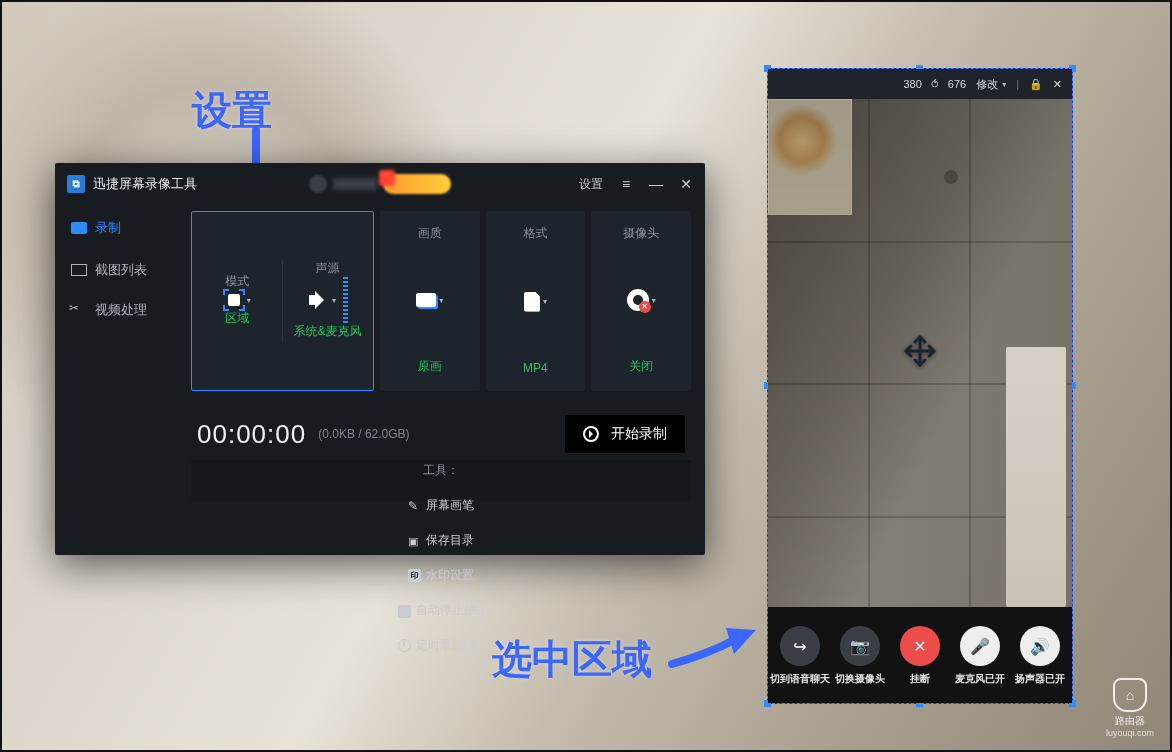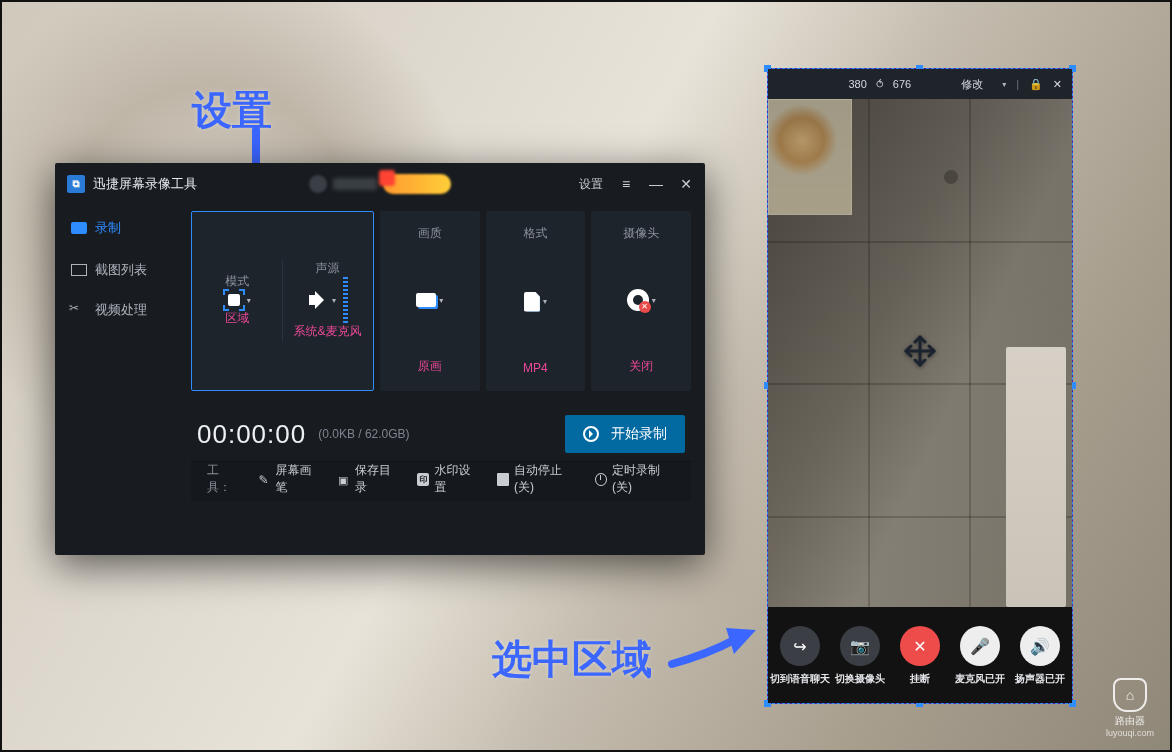--- a/index.html
+++ b/index.html
@@ -54,21 +54,21 @@
   .crop-ico{ border:1.5px solid #aeb3bc; width:14px;height:14px; position:relative;}
   .crop-ico::before,.crop-ico::after{content:"";position:absolute;background:#aeb3bc;}
   .wand-ico{ width:14px;height:14px; position:relative;}
   .wand-ico::before{content:"✂"; color:#aeb3bc; font-size:12px; position:absolute; left:-2px; top:-3px;}
 
   .main { flex:1; display:flex; flex-direction:column; padding:6px 14px 0 6px; }
   .tiles-row { display:flex; gap:6px; }
   .tile { flex:1; background:#1e242b; border-radius:2px; height:180px; display:flex; flex-direction:column; align-items:center; justify-content:space-between; padding:14px 6px 16px; }
   .tile .hd { font-size:12px; color:#8b919b; }
   .tile .iconwrap { flex:1; display:flex; align-items:center; justify-content:center; gap:1px; }
-  .tile .ft { font-size:12px; color:#ec4899; }
+  .tile .ft { font-size:12px; color:#22c55e; }
   .tile .chev { font-size:8px; color:#aeb3bc; margin-left:2px; }
   .tile.selgroup { border:1px solid #2f8cff; flex:2.06; display:flex; flex-direction:row; padding:0; overflow:visible; }
   .subtile { flex:1; display:flex; flex-direction:column; align-items:center; justify-content:space-between; padding:14px 4px 16px; position:relative; }
   .subtile + .subtile::before{ content:""; position:absolute; left:0; top:14px; bottom:14px; width:1px; background:#2a323c; }
   .i-region{ width:20px;height:20px; position:relative; }
   .i-region .sq{position:absolute;inset:4px;background:#fff;border-radius:2px;}
   .i-region .c{position:absolute;width:6px;height:6px;border:2px solid #2f8cff;}
   .i-region .tl{top:-1px;left:-1px;border-right:none;border-bottom:none}
   .i-region .tr{top:-1px;right:-1px;border-left:none;border-bottom:none}
   .i-region .bl{bottom:-1px;left:-1px;border-right:none;border-top:none}
@@ -85,25 +85,25 @@
   .i-format{ width:16px;height:20px;background:#fff;border-radius:2px;position:relative; box-shadow:3px 3px 0 #2f8cff; clip-path:polygon(0 0,70% 0,100% 25%,100% 100%,0 100%);}
 
   .i-camoff{ width:22px;height:22px;background:#fff;border-radius:50%;position:relative;}
   .i-camoff::before{content:"";position:absolute;inset:6px;border-radius:50%;background:#1e242b;}
   .i-camoff .x{position:absolute;right:-2px;bottom:-2px;width:12px;height:12px;border-radius:50%;background:#e94b4b;color:#fff;font-size:8px;line-height:12px;text-align:center;}
 
   .timer-row{ display:flex; align-items:center; gap:12px; padding:24px 6px 8px; }
   .timer{ font-size:26px; color:#eef0f4; letter-spacing:1px; }
   .sizeinfo{ font-size:12px; color:#7e848f; }
   .spacer{ flex:1; }
-  .start-btn{ background:#0369a1; color:#fff; border:none; padding:10px 18px; font-size:14px; border-radius:2px; display:flex; align-items:center; gap:12px; cursor:pointer; }
+  .start-btn{ background:#000000; color:#fff; border:none; padding:10px 18px; font-size:14px; border-radius:2px; display:flex; align-items:center; gap:12px; cursor:pointer; }
   .start-btn .pc{ width:16px;height:16px;border:2px solid #fff;border-radius:50%;display:flex;align-items:center;justify-content:center;}
   .start-btn .pc::before{content:"";border:4px solid transparent;border-left-color:#fff;margin-left:3px;}
 
-  .toolbar{ height:40px; border-top:1px solid #0f1216; background:#15191e; display:flex; align-items:flex-start; gap:18px; padding:0 16px; font-size:12px; color:#c9ccd2;}
+  .toolbar{ height:40px; border-top:1px solid #0f1216; background:#15191e; display:flex; align-items:center; gap:18px; padding:0 16px; font-size:12px; color:#c9ccd2;flex-direction:column;}
   .toolbar .lbl{ color:#8b919b; }
   .toolbar .tool{ display:flex; align-items:center; gap:5px; cursor:pointer;}
   .toolbar .ti{ width:13px;height:13px; display:inline-block; }
   .ti-pen::before{content:"✎";font-size:12px;color:#c9ccd2;}
   .ti-folder::before{content:"▣";font-size:11px;color:#c9ccd2;}
   .ti-stamp{background:#c9ccd2;color:#15191e;font-size:8px;font-weight:bold;text-align:center;line-height:13px;border-radius:2px;}
   .ti-stop{background:#c9ccd2;width:11px;height:11px;border-radius:1px;margin-top:1px;}
   .ti-clock{border:1.5px solid #c9ccd2;border-radius:50%;position:relative;}
   .ti-clock::before{content:"";position:absolute;left:4px;top:1px;width:1.5px;height:5px;background:#c9ccd2;}
 
@@ -114,21 +114,21 @@
   }
   .selection .handle{position:absolute;width:7px;height:7px;background:#2f8cff;}
   .selection .h-tl{top:-4px;left:-4px}.selection .h-tr{top:-4px;right:-4px}
   .selection .h-bl{bottom:-4px;left:-4px}.selection .h-br{bottom:-4px;right:-4px}
   .selection .h-tm{top:-4px;left:calc(50% - 4px)}.selection .h-bm{bottom:-4px;left:calc(50% - 4px)}
   .selection .h-ml{left:-4px;top:calc(50% - 4px)}.selection .h-mr{right:-4px;top:calc(50% - 4px)}
 
   .phone-top{ position:absolute; top:0; left:0; right:0; height:30px; background:#1f232a; display:flex; align-items:center; justify-content:flex-end; gap:10px; padding:0 10px; font-size:11px; color:#d6d9df;}
   .phone-top .dims{display:flex;align-items:center;gap:6px;}
   .phone-top .link{width:14px;text-align:center;opacity:0.8;}
-  .phone-top .mod{display:flex;align-items:center;gap:19px;margin-left:40px;}
+  .phone-top .mod{display:flex;align-items:center;gap:4px;}
   .phone-top .chev-s{font-size:8px;opacity:0.8;}
   .phone-top .lockico{opacity:0.9;}
 
   .phone-body{ position:absolute; top:30px; left:0; right:0; bottom:96px;
     background:
       linear-gradient(135deg, rgba(0,0,0,0.45), rgba(0,0,0,0.18)),
       linear-gradient(115deg,#7c7467 0%, #9b9385 40%, #b3ac9e 60%, #8f887b 100%);
     overflow:hidden;
   }
   .phone-body .grid-v{position:absolute;top:0;bottom:0;width:2px;background:rgba(0,0,0,0.18);} 

